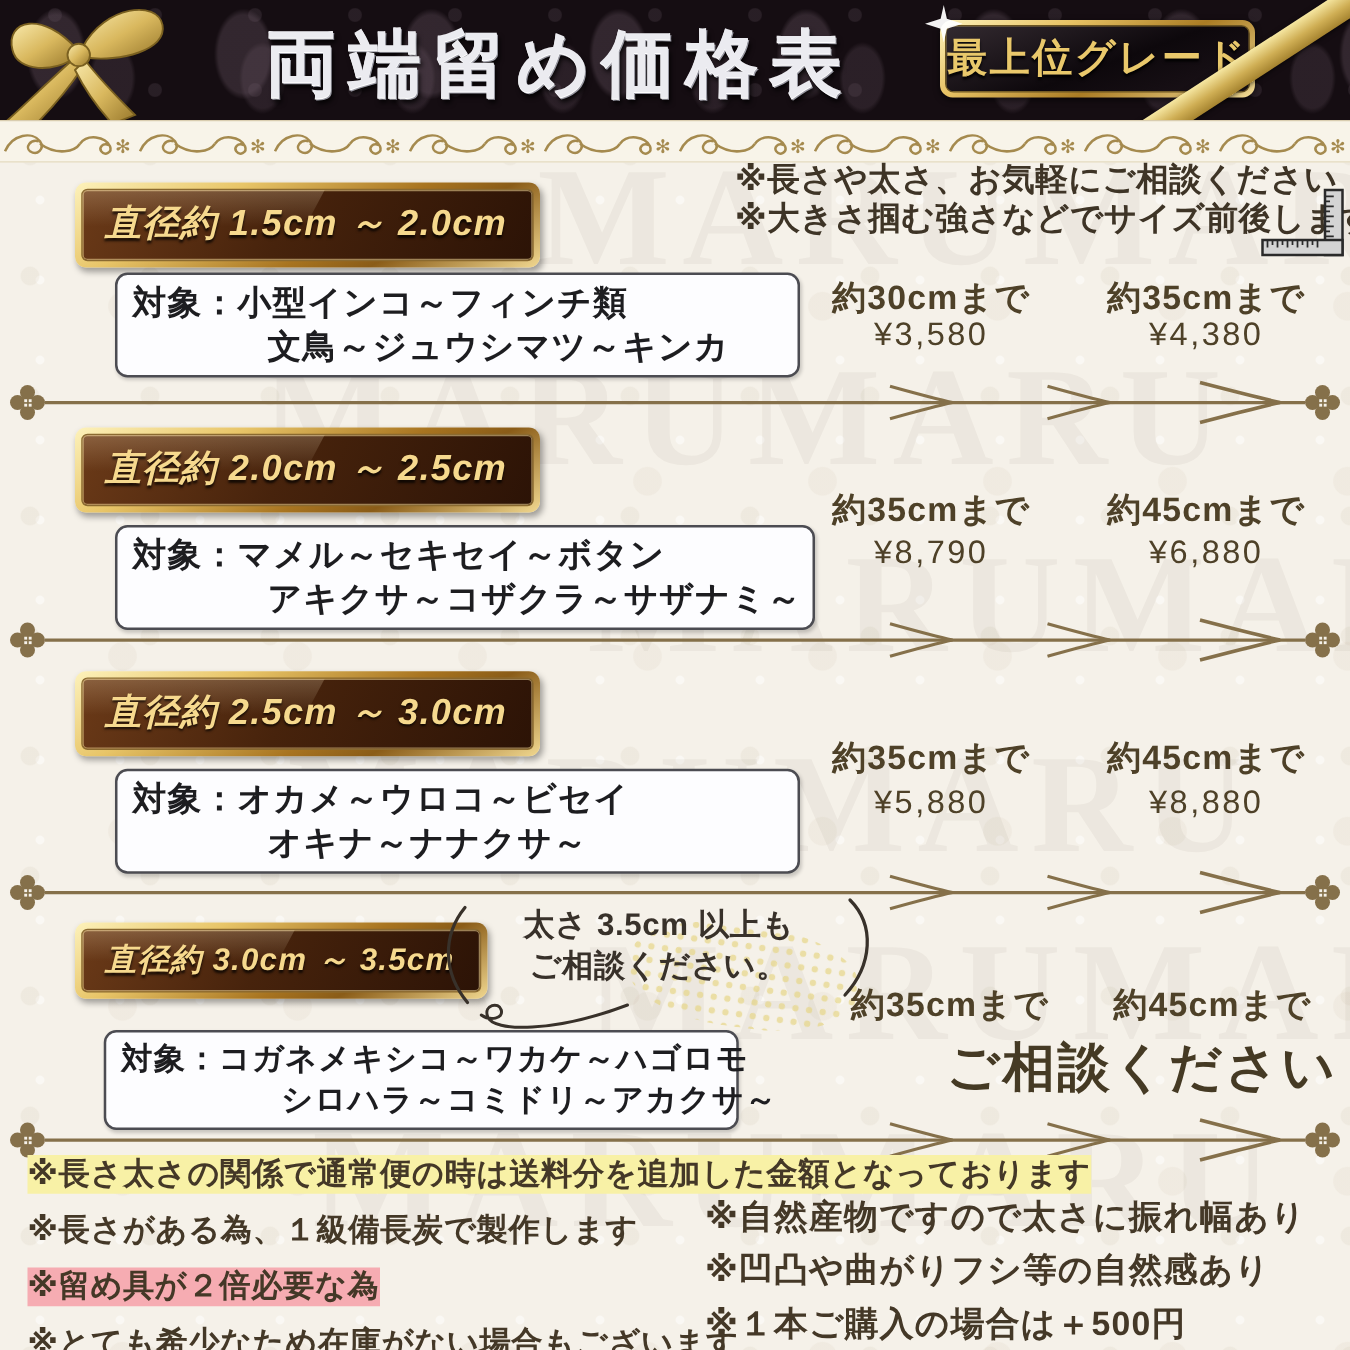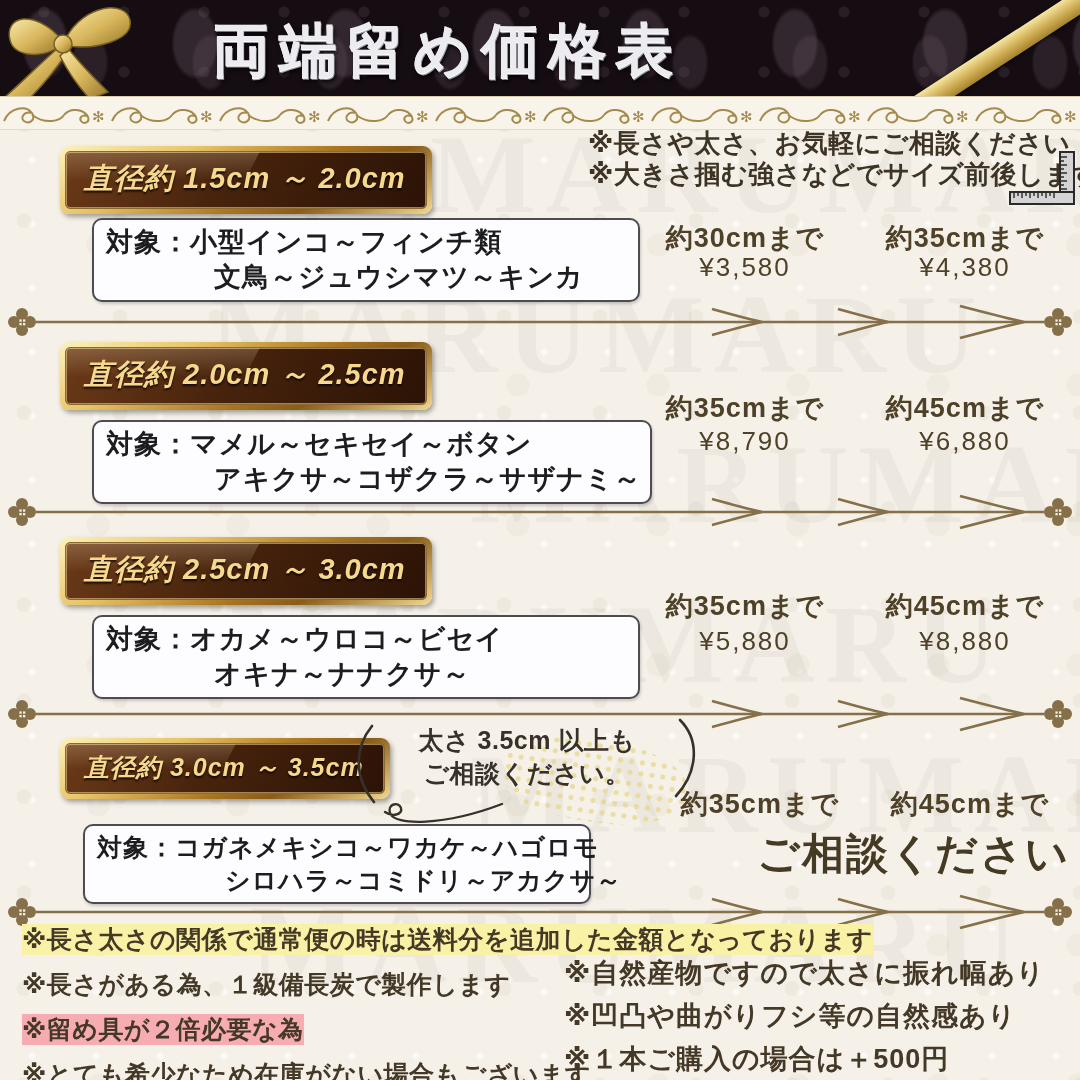--- a/index.html
+++ b/index.html
@@ -151,20 +151,28 @@
 
   <span class="wm" style="left:430px;top:110px">MARUMARU</span>
   <span class="wm" style="left:210px;top:270px">MARUMARU</span>
   <span class="wm" style="left:470px;top:420px">MARUMARU</span>
   <span class="wm" style="left:230px;top:580px">MARUMARU</span>
   <span class="wm" style="left:470px;top:730px">MARUMARU</span>
   <span class="wm" style="left:250px;top:880px">MARUMARU</span>
 
   <div class="header">
     <div class="title">両端留め価格表</div>
+    <div class="badge">
+      <div class="badge-inner">
+        <span class="badge-text">最上位グレード</span>
+      </div>
+      <svg class="sparkle" width="30" height="30" viewBox="0 0 30 30">
+        <path d="M15 0 L17.5 11 L30 15 L17.5 19 L15 30 L12.5 19 L0 15 L12.5 11 Z" fill="#ffffff" opacity="0.95"></path>
+      </svg>
+    </div>
     <div class="header-ribbon"></div>
     <svg class="bow" width="140" height="100" viewBox="0 0 140 100">
       <g stroke="#7a6020" stroke-width="1.5" fill="url(#goldg)">
         <path d="M62 40 C 34 8 4 16 10 40 C 14 58 44 58 60 46 Z"></path>
         <path d="M66 38 C 84 4 126 0 130 20 C 134 40 96 50 68 46 Z"></path>
         <path d="M58 48 C 42 62 22 82 4 98 L 28 100 C 44 84 58 66 66 54 Z"></path>
         <path d="M68 48 C 80 64 94 78 108 92 L 90 99 C 76 84 66 68 60 56 Z"></path>
         <circle cx="63" cy="44" r="9"></circle>
       </g>
     </svg>

